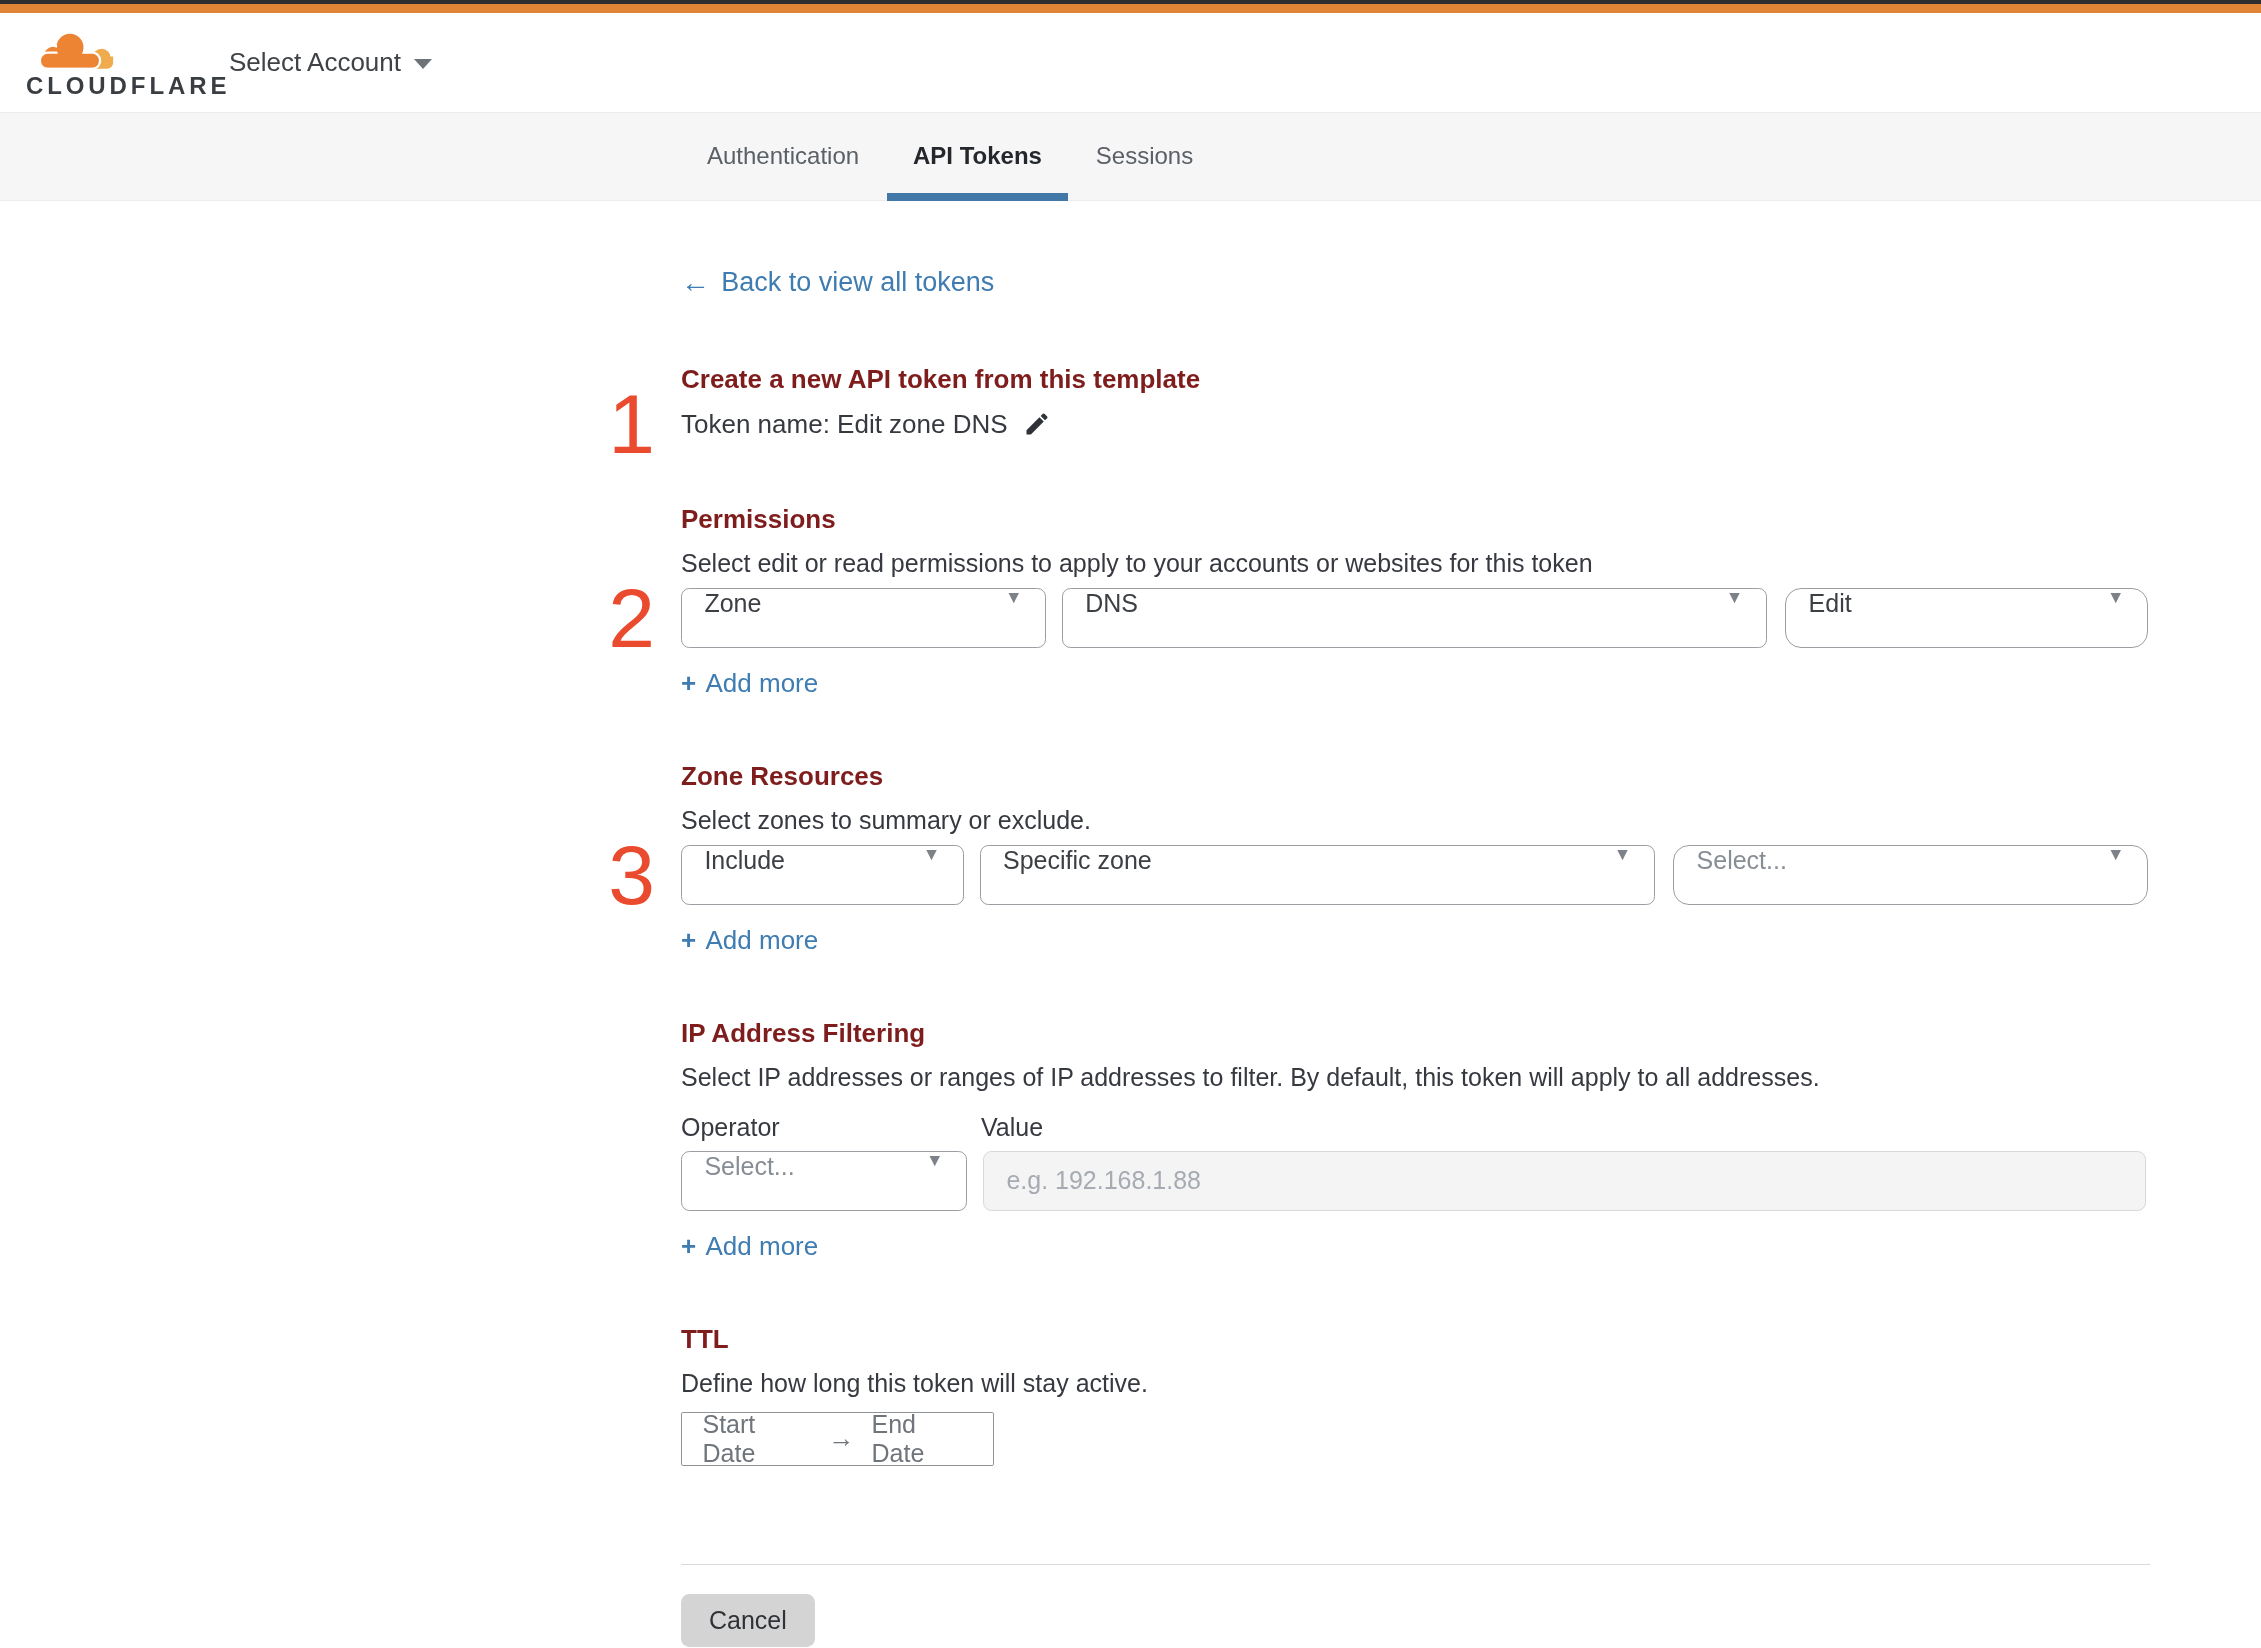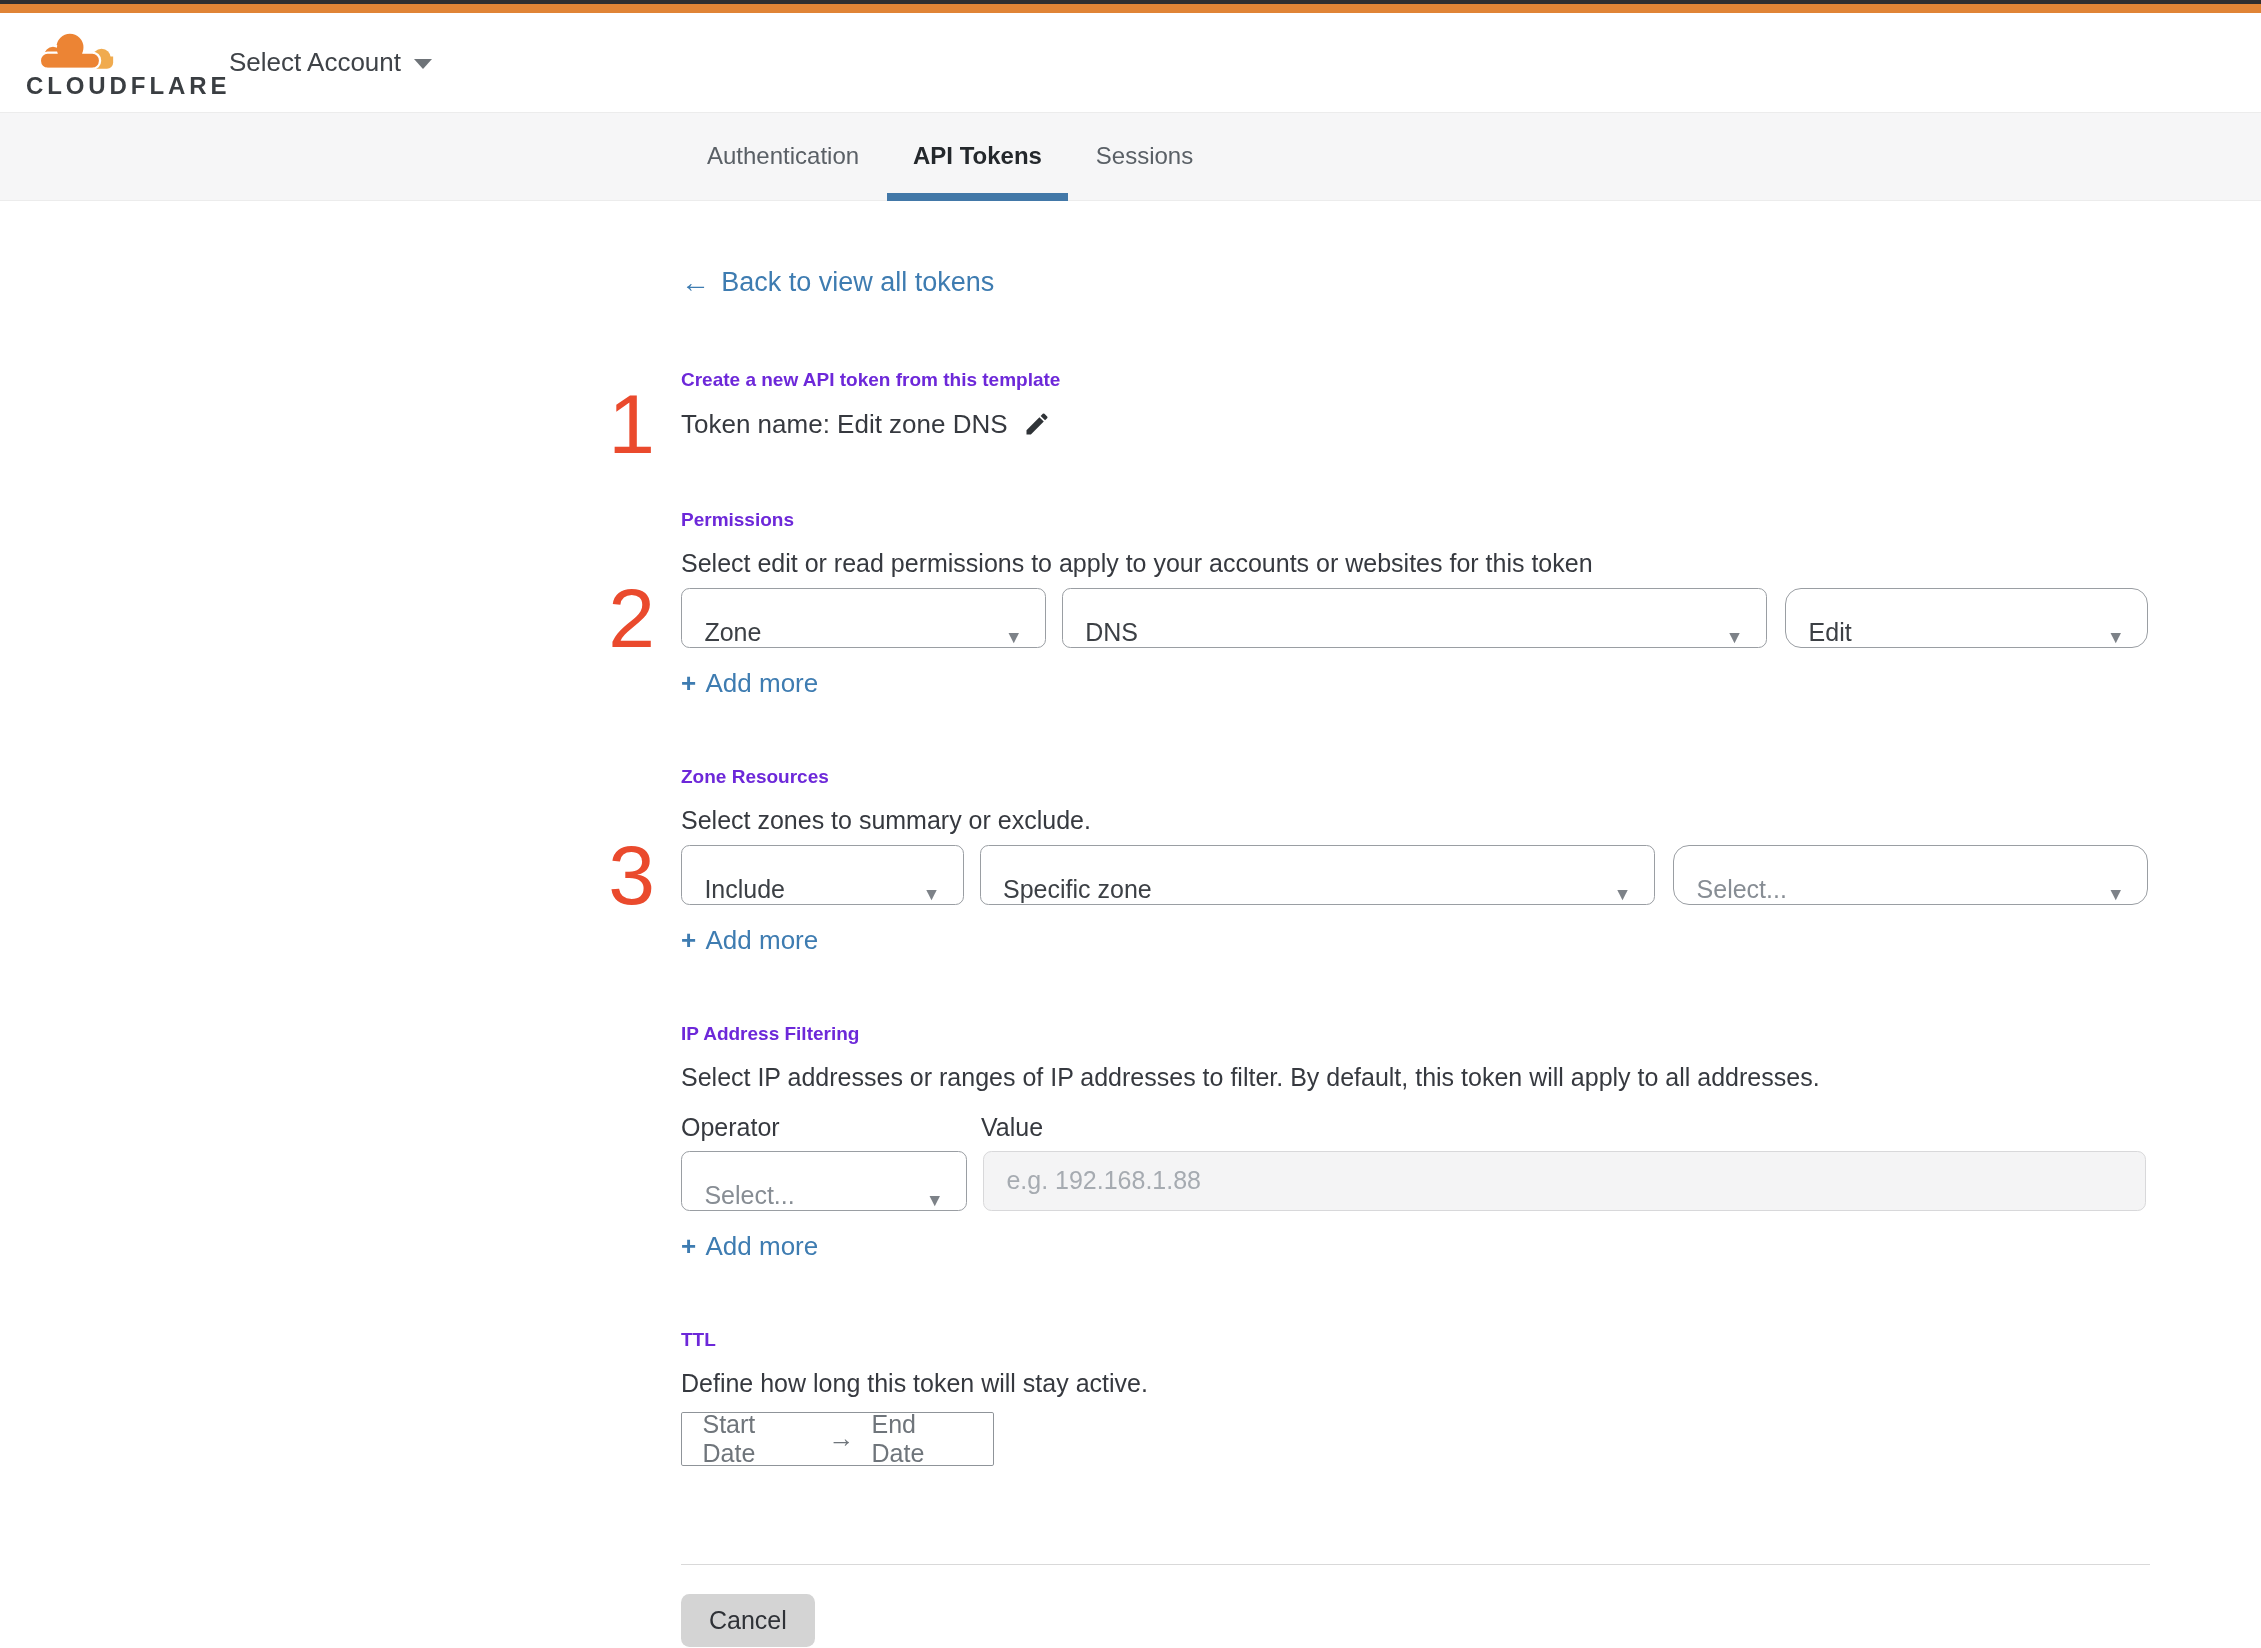--- a/index.html
+++ b/index.html
@@ -54,40 +54,40 @@
     content:"";position:absolute;left:0;right:0;bottom:-0.9px;height:7.5px;background:var(--underline-blue);
   }
   main{width:2262px;padding-top:63px;}
   .content{margin-left:681px;width:1467px;position:relative;}
   .back-link{
     display:inline-flex;align-items:center;color:var(--link-blue);font-size:27px;line-height:37px;
     cursor:pointer;text-decoration:none;
   }
   .back-link .arrow{font-size:29px;margin-right:11.2px;}
   h2{
-    margin:0;font-size:19px;line-height:37px;font-weight:bold;color:#6d28d9;
+    margin:0;font-size:26px;line-height:37px;font-weight:bold;color:#7f1d1d;
   }
   .section-desc{margin:7.5px 0 0 0;font-size:25px;line-height:37px;color:#36393f;}
   .sec-create{margin-top:60px;}
   .token-row{
     position:relative;margin-top:5.6px;display:flex;align-items:center;font-size:26px;line-height:41px;color:#36393f;
   }
   .pencil{margin-left:15px;cursor:pointer;display:inline-flex;}
   .pencil svg{width:28px;height:28px;fill:#2f3337;}
   .step-num{
     position:absolute;left:-95px;width:69px;text-align:right;
     color:var(--step-red);font-size:84px;line-height:60px;font-weight:400;top:50%;
     transform:translateY(-50%);
   }
   .token-row .step-num{font-size:84px;}
   .sec{margin-top:56px;}
   .control-row{position:relative;margin-top:5.6px;display:flex;align-items:center;}
   .dd{
     height:60px;border:1.9px solid #9a9ea3;border-radius:8.4px;background:#fff;
-    display:flex;align-items:flex-end;padding:0 22.4px;font-size:25px;color:#3c4045;cursor:pointer;
+    display:flex;align-items:flex-start;padding:0 22.4px;font-size:25px;color:#3c4045;cursor:pointer;
   }
   .dd .dd-label{flex:1;white-space:nowrap;overflow:hidden;}
   .dd .caret{
     font-size:17.7px;color:#7d8288;margin-left:15px;line-height:1;
   }
   .dd.placeholder .dd-label{color:#878d94;}
   .gap17{margin-left:16px;}
   .gap20{margin-left:18.6px;border-radius:16px;}
   .add-more{
     margin-top:17px;display:inline-flex;align-items:center;color:var(--link-blue);

